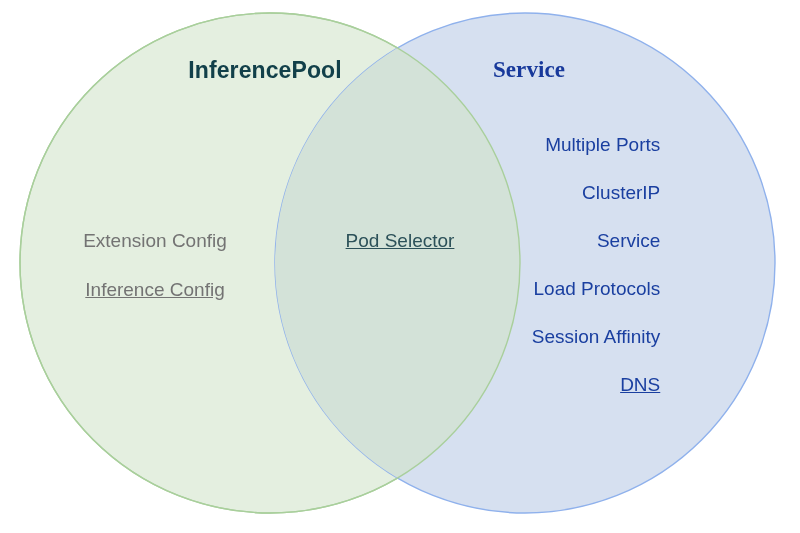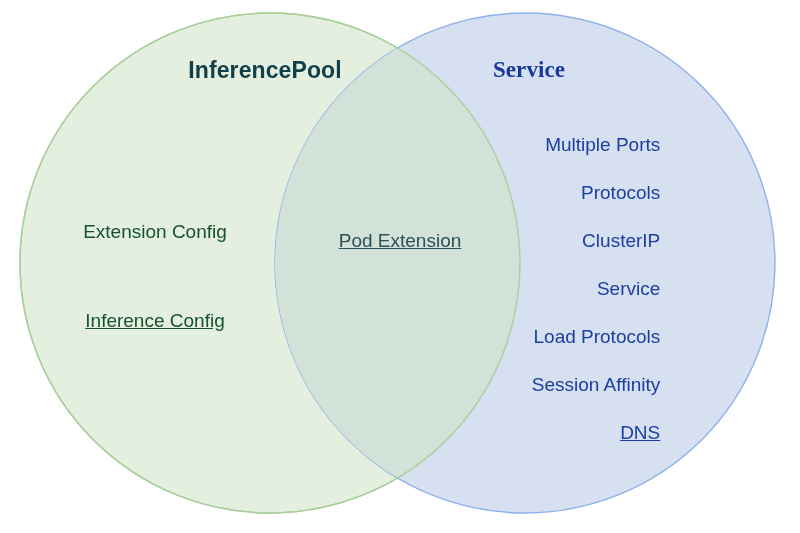--- a/index.html
+++ b/index.html
@@ -57,23 +57,22 @@
     transform: translateX(-50%);
   }
   .item {
     font-size: 19px;
     line-height: 19px;
     white-space: nowrap;
     text-align: center;
   }
   #list-left {
     left: 155px;
-    top: 222px;
-    color: #14532d;
-    gap: 40px;
+    top: 231px;
+    color: #737373;
   }
   #list-left .item { margin-bottom: 30px; }
   #list-center {
     left: 400px;
     top: 231px;
     color: #2c5159;
   }
   #list-center .item { margin-bottom: 30px; }
   #list-right {
     left: 596px;
@@ -108,26 +107,25 @@
     <div class="circle-title" id="title-left">InferencePool</div>
 
     <div class="circle-title" id="title-right">Service</div>
 
     <div class="item-list" id="list-left">
       <div class="item">Extension Config</div>
       <div class="item">Inference Config</div>
     </div>
 
     <div class="item-list" id="list-center">
-      <div class="item">Pod Extension</div>
+      <div class="item">Pod Selector</div>
     </div>
 
     <div class="item-list" id="list-right">
       <div class="item">Multiple Ports</div>
-      <div class="item">Protocols</div>
       <div class="item">ClusterIP</div>
       <div class="item">Service</div>
       <div class="item">Load Protocols</div>
       <div class="item">Session Affinity</div>
       <div class="item">DNS</div>
     </div>
 
   </div>
 </div>
 

